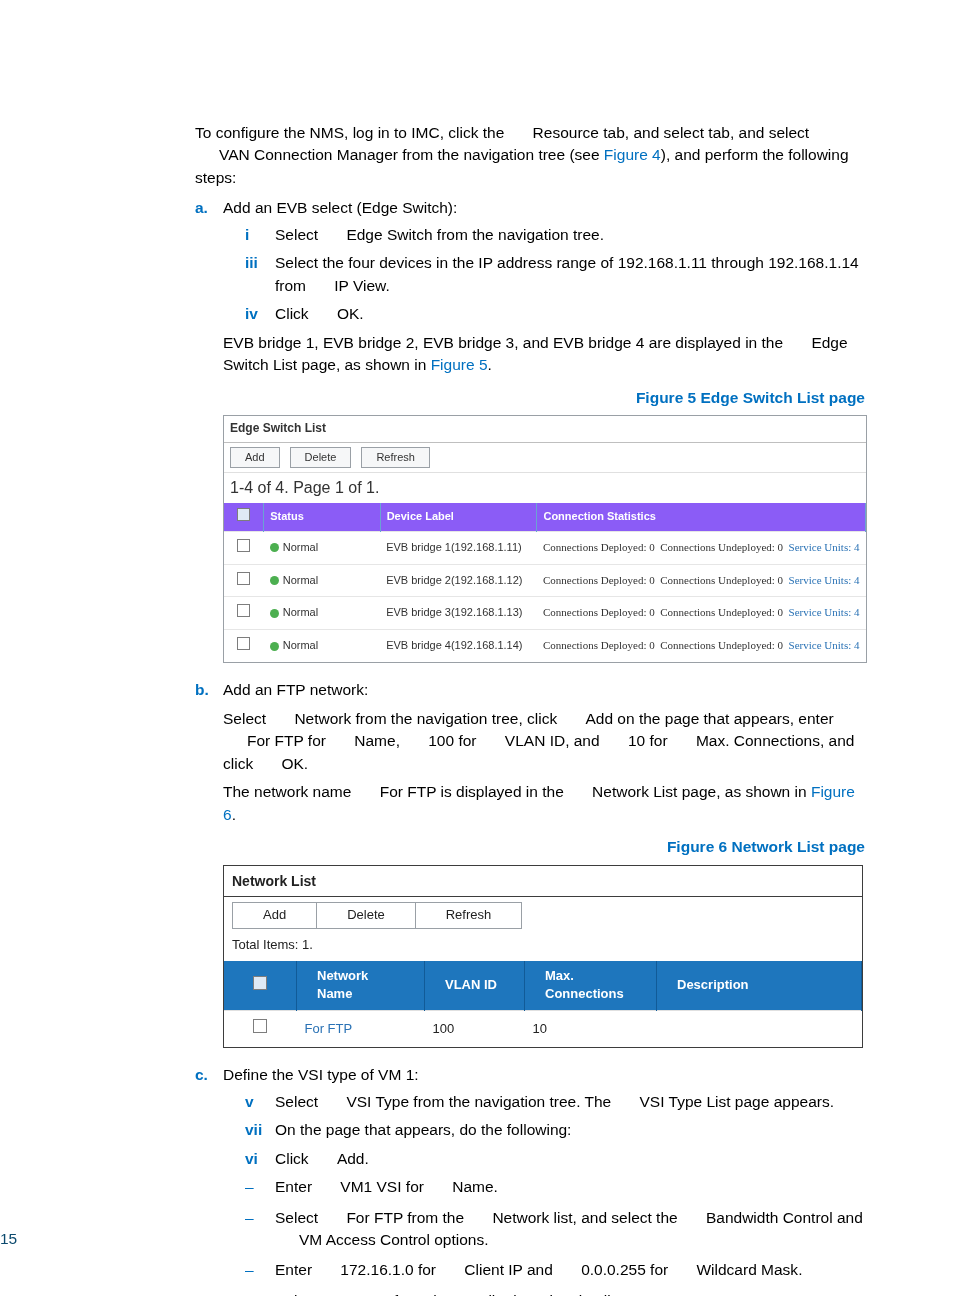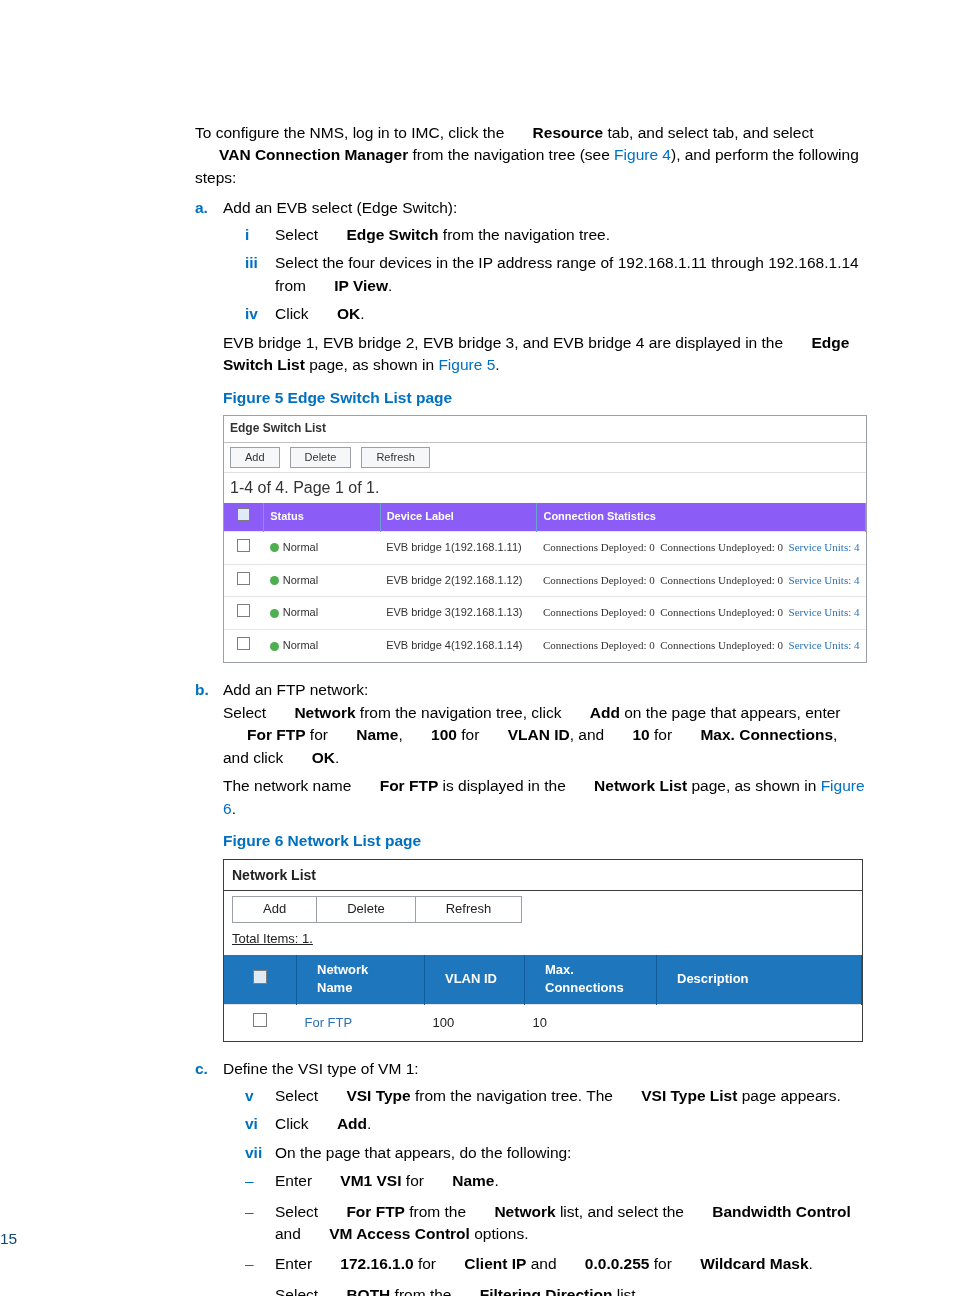--- a/index.html
+++ b/index.html
@@ -15,40 +15,40 @@
     color: #000;
     position: relative;
   }
   .page {
     position: absolute;
     left: 195px;
     top: 122px;
     width: 670px;
   }
   .para { margin: 0 0 6px 0; }
-  strong { font-weight: bold; padding-left: 24px; }
+  strong { font-weight: normal; padding-left: 24px; }
   .link { color: #0070c0; text-align: center; }
   .ol-alpha { list-style: none; padding: 0; margin: 8px 0 0 0; }
   .ol-alpha > li { position: relative; padding-left: 28px; margin-bottom: 8px; }
   .ol-alpha > li > .marker {
     position: absolute; left: 0; top: 0; width: 22px;
     color: #0070c0; font-weight: bold;
   }
   .roman { list-style: none; padding: 0; margin: 4px 0 6px 22px; }
   .roman > li { position: relative; padding-left: 30px; margin-bottom: 6px; }
   .roman > li > .marker {
     position: absolute; left: 0; top: 0; width: 26px;
     color: #0070c0; font-weight: bold;
   }
   .dash { list-style: none; padding: 0; margin: 4px 0 6px 22px; }
   .dash > li { position: relative; padding-left: 30px; margin-bottom: 8px; }
   .dash > li::before {
     content: "–"; position: absolute; left: 0; top: 0; color: #0070c0;
   }
-  .figcap { color: #0070c0; font-weight: bold; margin: 10px 0 6px 0; }
+  .figcap { color: #0070c0; font-weight: bold; margin: 10px 0 6px 0; text-align: right; }
   .after-block { margin-top: 16px; }
 
   
   .fig5 {
     width: 642px; margin-left: 0px; border: 1px solid #9aa0a6;
     font-size: 11px; color: #333;
     background: #fff;
   }
   .fig5 .hdr {
     border-bottom: 1px solid #bfbfbf; padding: 4px 6px; font-weight: bold; font-size: 12px;
@@ -77,21 +77,21 @@
     width: 638px; border: 1px solid #3d3d3d;
     font-size: 13px; color: #222; background:#fff;
   }
   .fig6 .hdr { border-bottom: 1px solid #3d3d3d; padding: 5px 8px; font-weight: bold; font-size: 14px; }
   .fig6 .toolbar { display: flex; padding: 5px 8px; gap: 0; }
   .fig6 .btn {
     border: 1px solid #9aa0a6; border-right: none;
     padding: 3px 30px; font-size: 13px; background: #fff;
   }
   .fig6 .btn:last-child { border-right: 1px solid #9aa0a6; }
-  .fig6 .total { padding: 2px 8px 6px; font-size: 13px; text-decoration: underline; }
+  .fig6 .total { padding: 2px 8px 6px; font-size: 13px; }
   .fig6 table { width: 100%; border-collapse: collapse; }
   .fig6 thead th {
     background: #1e76bd; color: #fff; font-weight: bold; font-size: 13px;
     text-align: left; padding: 6px 20px; border-right: 1px solid #115b98;
   }
   .fig6 tbody td { padding: 8px 8px; border-top: 1px solid #e0e0e0; font-size: 13px; }
   .fig6 .chk { width: 32px; text-align: center; }
   .fig6 .chkbox { display:inline-block; width:12px; height:12px; border:1px solid #7d7d7d; background:#fff; }
   .fig6 .chkbox.hd { background:#dfeaf5; }
   .fig6 .lnk { color:#2a72b5; }
@@ -175,21 +175,21 @@
               <td class="cs-col"><span>Connections Deployed: 0</span>&nbsp;&nbsp;<span>Connections Undeployed: 0</span>&nbsp;&nbsp;<span class="svc">Service Units: 4</span></td>
             </tr>
           </tbody>
         </table>
       </div>
     </li>
 
     <li class="after-block">
       <span class="marker">b.</span>
       <span>Add an FTP network:</span>
-      <p class="para" style="">
+      <p class="para" style="margin-top:6px">
         <span>Select </span><strong>Network</strong><span> from the navigation tree, click </span><strong>Add</strong><span> on the page that appears, enter </span><strong>For FTP</strong><span> for </span><strong>Name</strong><span>, </span><strong>100</strong><span> for </span><strong>VLAN ID</strong><span>, and </span><strong>10</strong><span> for </span><strong>Max. Connections</strong><span>, and click </span><strong>OK</strong><span>.</span>
       </p>
       <p class="para">
         <span>The network name </span><strong>For FTP</strong><span> is displayed in the </span><strong>Network List</strong><span> page, as shown in </span><span class="link">Figure 6</span><span>.</span>
       </p>
 
       <div class="figcap">Figure 6 Network List page</div>
 
       <div class="fig6">
         <div class="hdr">Network List</div>
@@ -227,22 +227,22 @@
           </tbody>
         </table>
       </div>
     </li>
 
     <li class="after-block">
       <span class="marker">c.</span>
       <span>Define the VSI type of VM 1:</span>
       <ul class="roman">
         <li><span class="marker">v</span><span>Select </span><strong>VSI Type</strong><span> from the navigation tree. The </span><strong>VSI Type List</strong><span> page appears.</span></li>
+        <li><span class="marker">vii</span><span>On the page that appears, do the following:</span></li>
         <li><span class="marker">vi</span><span>Click </span><strong>Add</strong><span>.</span></li>
-        <li><span class="marker">vii</span><span>On the page that appears, do the following:</span></li>
       </ul>
       <ul class="dash">
         <li><span>Enter </span><strong>VM1 VSI</strong><span> for </span><strong>Name</strong><span>.</span></li>
         <li><span>Select </span><strong>For FTP</strong><span> from the </span><strong>Network</strong><span> list, and select the </span><strong>Bandwidth Control</strong><span> and </span><strong>VM Access Control</strong><span> options.</span></li>
         <li><span>Enter </span><strong>172.16.1.0</strong><span> for </span><strong>Client IP</strong><span> and </span><strong>0.0.0.255</strong><span> for </span><strong>Wildcard Mask</strong><span>.</span></li>
         <li><span>Select </span><strong>BOTH</strong><span> from the </span><strong>Filtering Direction</strong><span> list.</span></li>
 
       </ul>
     </li>
   </ol>

